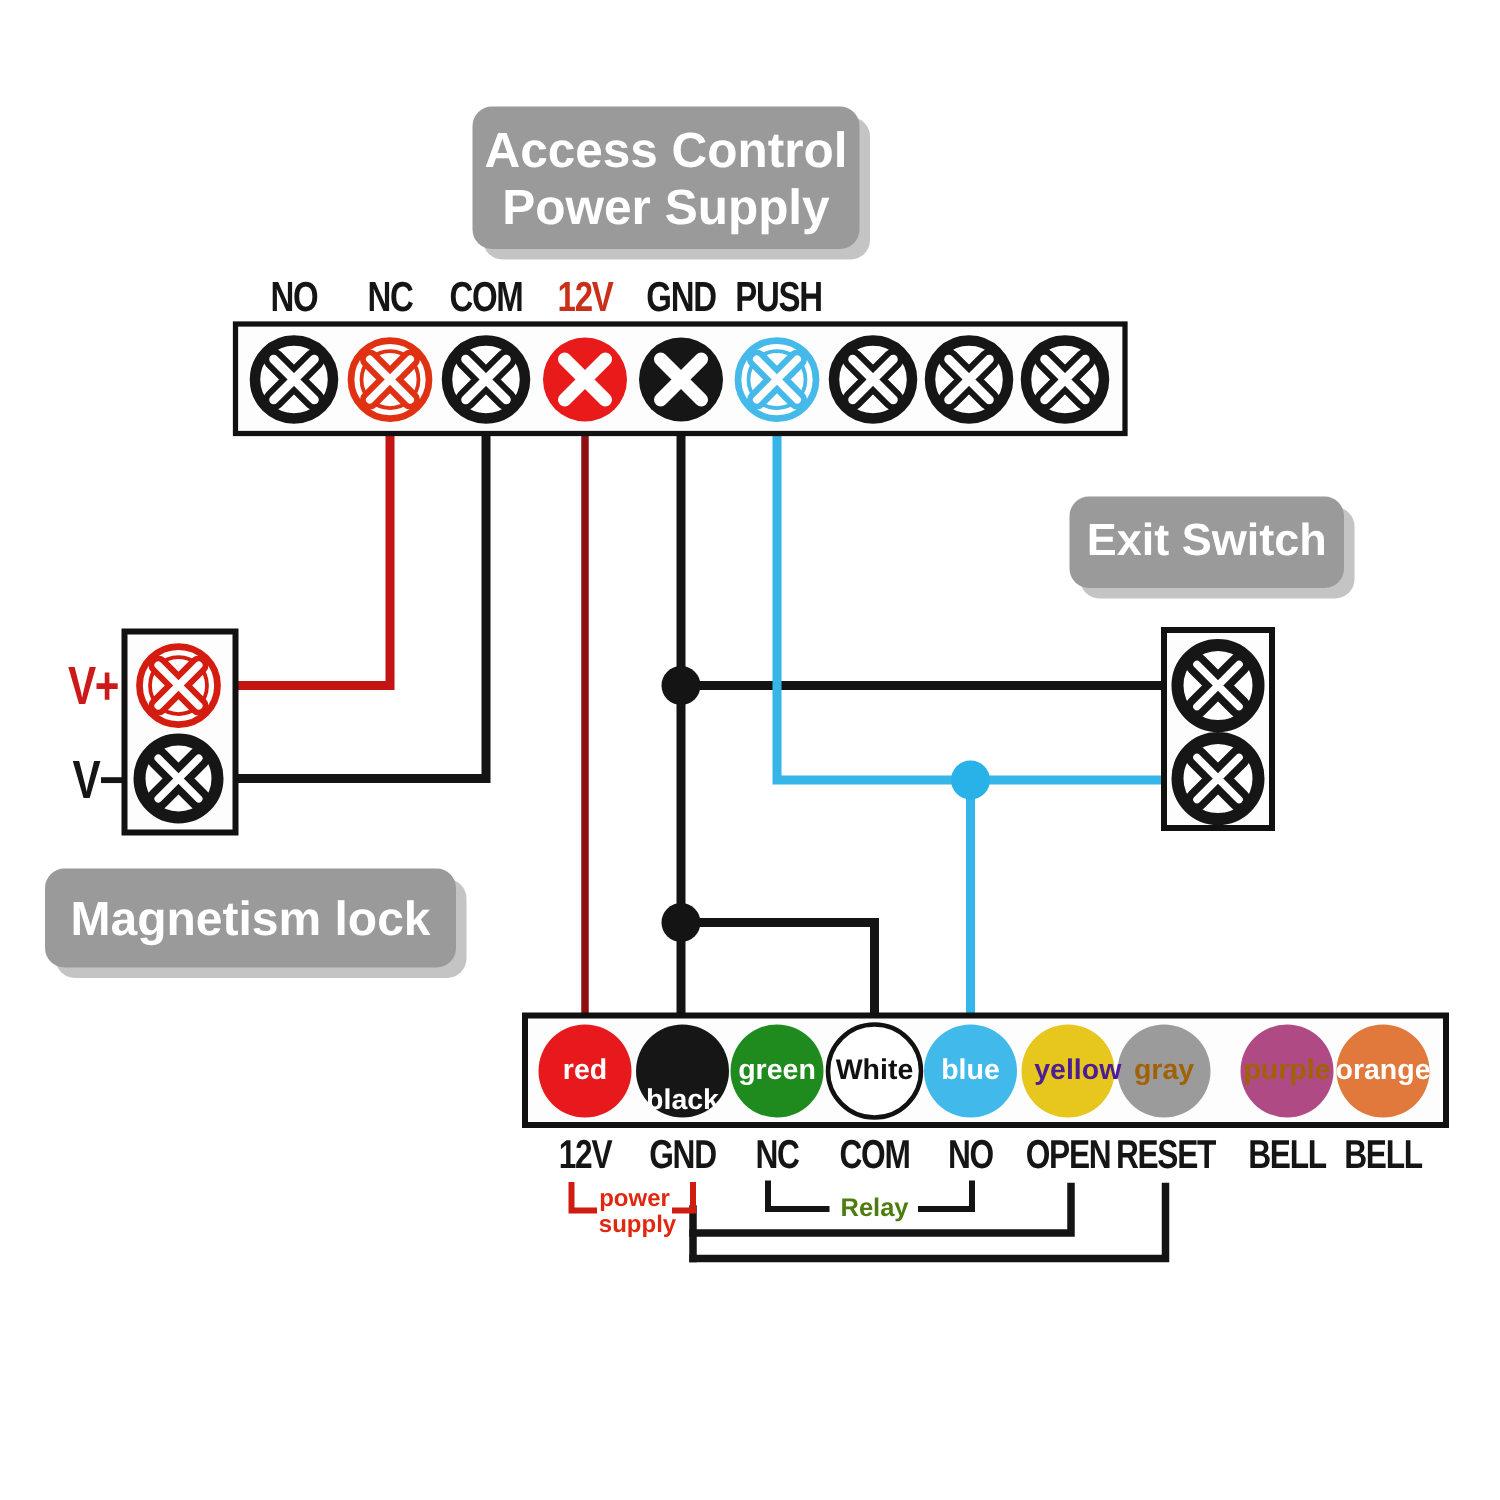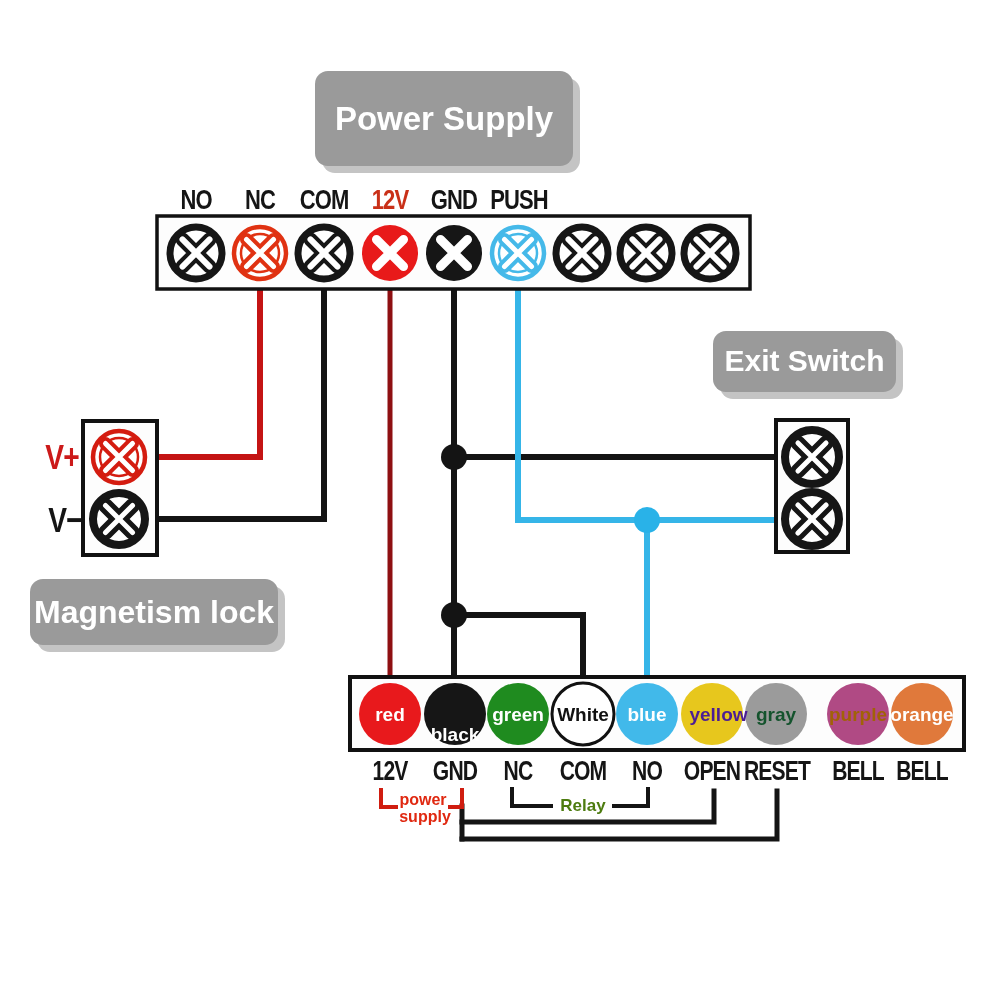--- a/index.html
+++ b/index.html
@@ -93,43 +93,44 @@
       <circle cx="518" cy="714" r="31" fill="#1f8b1f"></circle>
       <circle cx="583" cy="714" r="31" fill="#ffffff" stroke="#111111" stroke-width="3"></circle>
       <circle cx="647" cy="714" r="31" fill="#41b9ea"></circle>
       <circle cx="712" cy="714" r="31" fill="#e7c71d"></circle>
       <circle cx="776" cy="714" r="31" fill="#9b9b9b"></circle>
       <circle cx="858" cy="714" r="31" fill="#b04a84"></circle>
       <circle cx="922" cy="714" r="31" fill="#e0793b"></circle>
     </svg>
   <div id="text-layer">
       <div class="badge" style="left: 315px; top: 71px; width: 258px; height: 95px; font-size: 33px;">
+        <div>Access Control</div>
         <div>Power Supply</div>
       </div>
       <div class="badge" style="left: 713px; top: 331px; width: 183px; height: 61px; font-size: 30px;">
         <div>Exit Switch</div>
       </div>
-      <div class="badge" style="left: 30px; top: 579px; width: 248px; height: 66px; font-size: 32px;">
+      <div class="badge" style="left: 30px; top: 579px; width: 274px; height: 66px; font-size: 32px;">
         <div>Magnetism lock</div>
       </div>
       <div class="t condensed" style="left: 196px; top: 199px; font-size: 25px; color: rgb(21, 21, 21);">NO</div>
       <div class="t condensed" style="left: 260px; top: 199px; font-size: 25px; color: rgb(21, 21, 21);">NC</div>
       <div class="t condensed" style="left: 324px; top: 199px; font-size: 25px; color: rgb(21, 21, 21);">COM</div>
       <div class="t condensed" style="left: 390px; top: 199px; font-size: 25px; color: rgb(201, 48, 24);">12V</div>
       <div class="t condensed" style="left: 454px; top: 199px; font-size: 25px; color: rgb(21, 21, 21);">GND</div>
       <div class="t condensed" style="left: 519px; top: 199px; font-size: 25px; color: rgb(21, 21, 21);">PUSH</div>
       <div class="t condensed" style="left: 62px; top: 457px; font-size: 32px; color: rgb(204, 26, 26);">V+</div>
       <div class="t condensed" style="left: 65px; top: 520px; font-size: 32px; color: rgb(21, 21, 21);">V−</div>
       <div class="t" style="left: 390px; top: 714px; font-size: 19px; color: rgb(255, 255, 255);">red</div>
       <div class="t" style="left: 455px; top: 714px; font-size: 19px; color: rgb(255, 255, 255); margin-top: 20px;">black</div>
       <div class="t" style="left: 518px; top: 714px; font-size: 19px; color: rgb(255, 255, 255);">green</div>
       <div class="t" style="left: 583px; top: 714px; font-size: 19px; color: rgb(17, 17, 17);">White</div>
       <div class="t" style="left: 647px; top: 714px; font-size: 19px; color: rgb(255, 255, 255);">blue</div>
       <div class="t" style="left: 712px; top: 714px; font-size: 19px; color: #4c1d95; padding-left: 13px;">yellow</div>
-      <div class="t" style="left: 776px; top: 714px; font-size: 19px; color: #14532d;">gray</div>
+      <div class="t" style="left: 776px; top: 714px; font-size: 19px; color: #a16207;">gray</div>
       <div class="t" style="left: 858px; top: 714px; font-size: 19px; color: #a16207;">purple</div>
       <div class="t" style="left: 922px; top: 714px; font-size: 19px; color: rgb(255, 255, 255);">orange</div>
       <div class="t condensed" style="left: 390px; top: 771px; font-size: 24px; color: rgb(21, 21, 21);">12V</div>
       <div class="t condensed" style="left: 455px; top: 771px; font-size: 24px; color: rgb(21, 21, 21);">GND</div>
       <div class="t condensed" style="left: 518px; top: 771px; font-size: 24px; color: rgb(21, 21, 21);">NC</div>
       <div class="t condensed" style="left: 583px; top: 771px; font-size: 24px; color: rgb(21, 21, 21);">COM</div>
       <div class="t condensed" style="left: 647px; top: 771px; font-size: 24px; color: rgb(21, 21, 21);">NO</div>
       <div class="t condensed" style="left: 712px; top: 771px; font-size: 24px; color: rgb(21, 21, 21);">OPEN</div>
       <div class="t condensed" style="left: 777px; top: 771px; font-size: 24px; color: rgb(21, 21, 21);">RESET</div>
       <div class="t condensed" style="left: 858px; top: 771px; font-size: 24px; color: rgb(21, 21, 21);">BELL</div>

